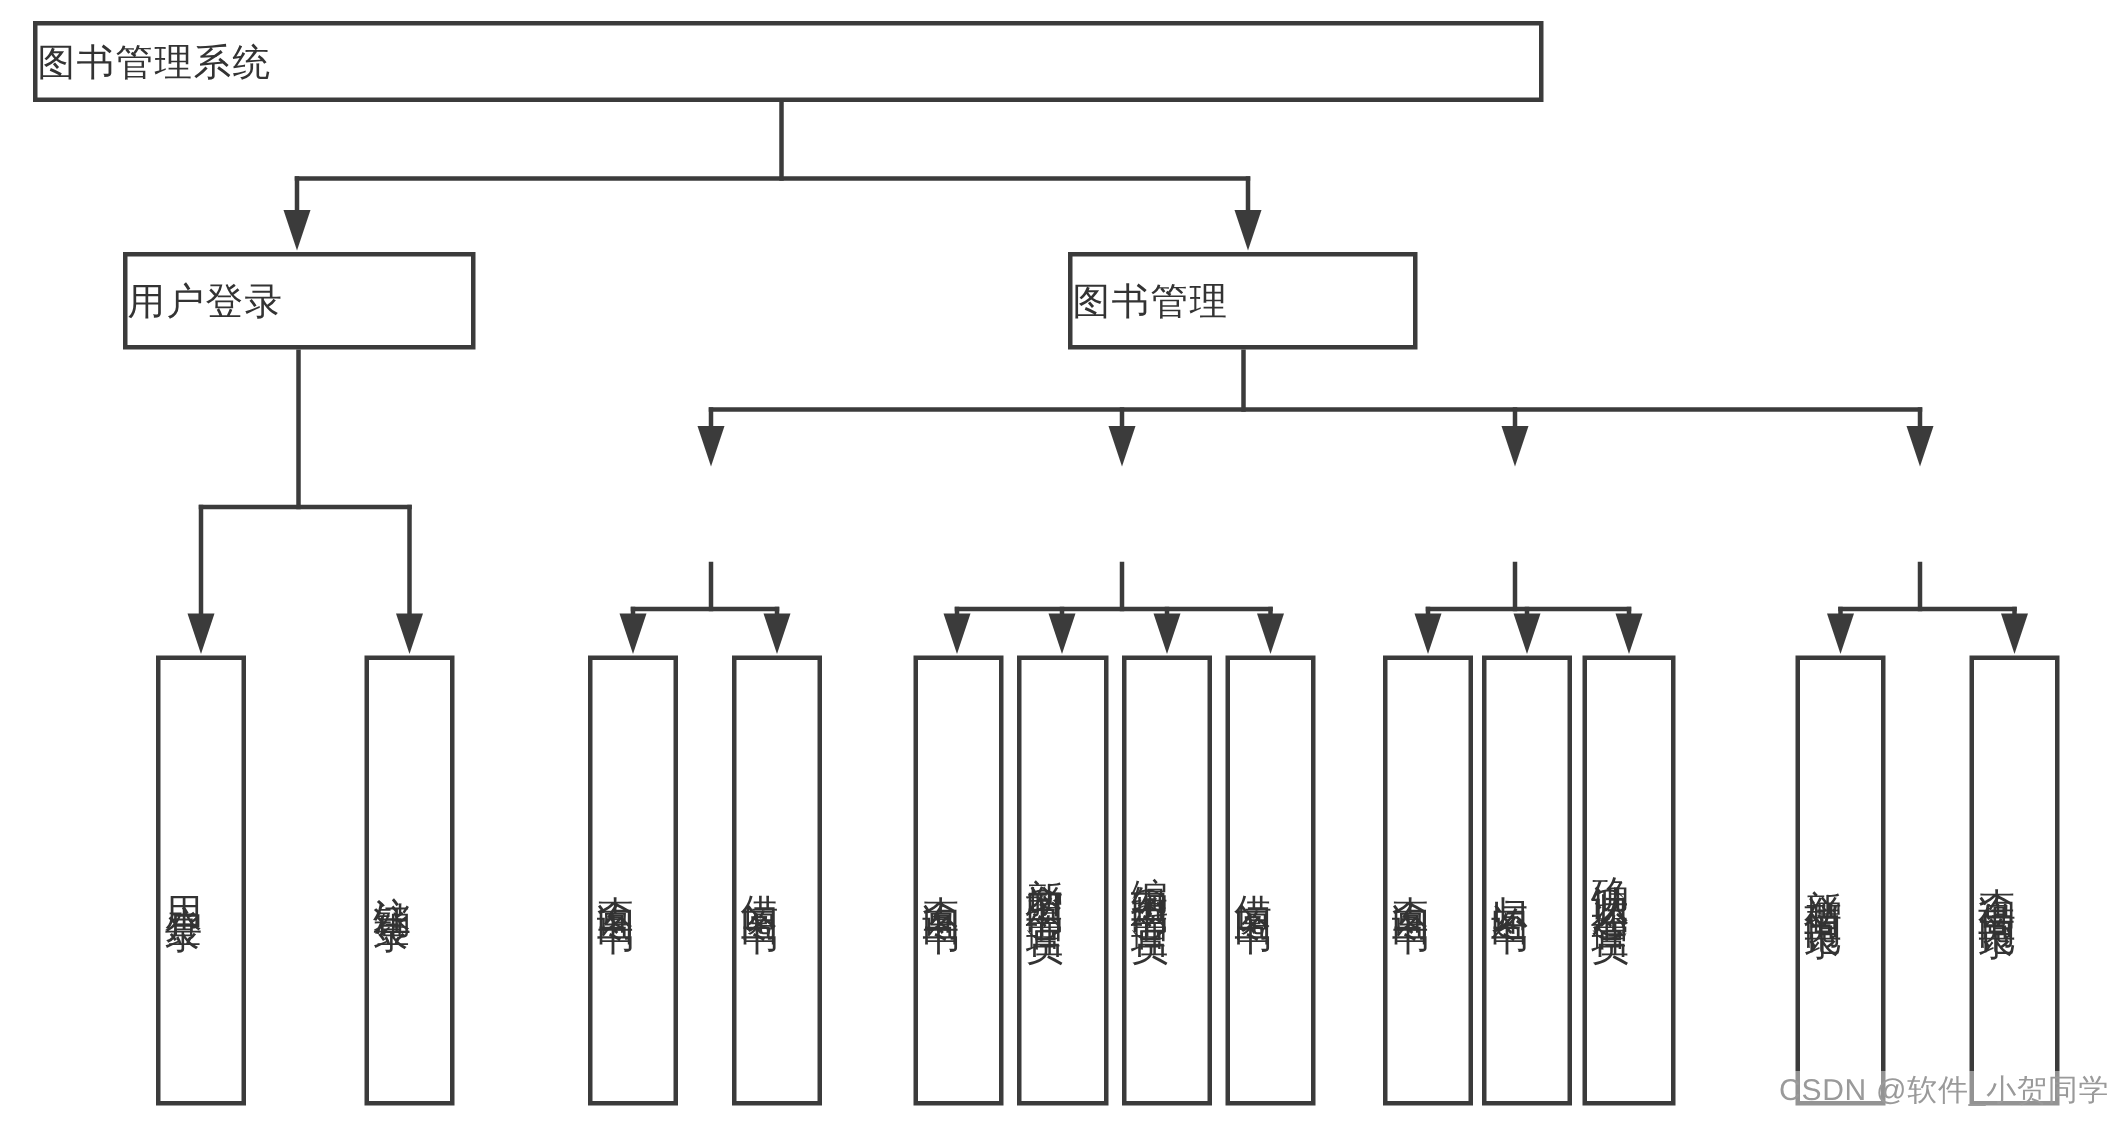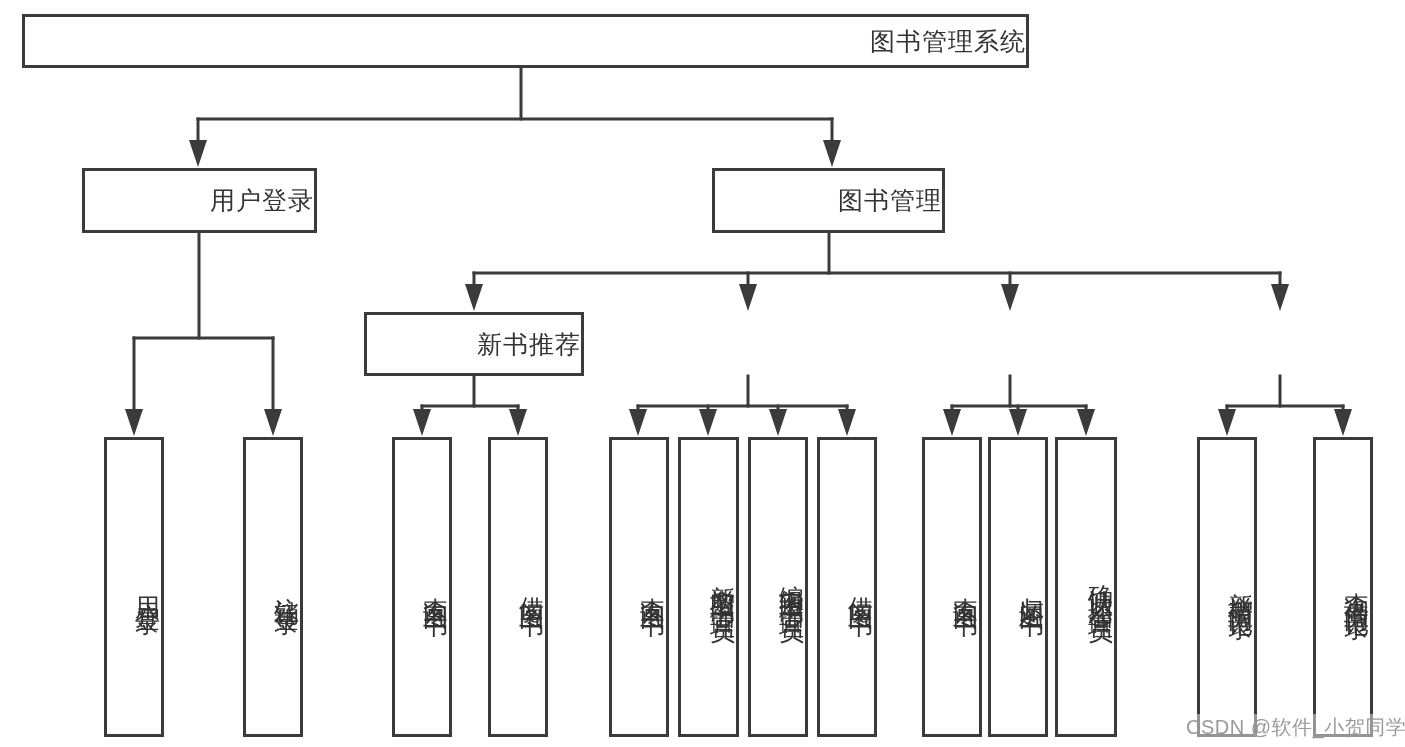--- a/index.html
+++ b/index.html
@@ -11,26 +11,25 @@
     overflow:hidden;
   }
   svg.connectors { position:absolute; left:0; top:0; width:1405px; height:747px; }
   .node {
     position:absolute;
     box-sizing:border-box;
     border:3px solid #3b3b3b;
     background:#ffffff;
     display:flex;
     align-items:center;
-    justify-content:flex-end;
+    justify-content:flex-start;
     color:#333333;
     font-size:25px;
     letter-spacing:1px;
     z-index:2;
-    font-family:Liberation Serif, serif;
   }
   .node .lbl { white-space:nowrap; }
   .node.v .lbl {
     writing-mode:vertical-rl;
     text-orientation:mixed;
     letter-spacing:5px;
     line-height:1.15;
     white-space:nowrap;
   }
   .watermark {
@@ -117,23 +116,20 @@
     <span class="lbl">图书管理系统</span>
   </div>
 
   <div class="node" style="left:82px;top:168px;width:235px;height:65px">
     <span class="lbl">用户登录</span>
   </div>
   <div class="node" style="left:712px;top:168px;width:233px;height:65px">
     <span class="lbl">图书管理</span>
   </div>
 
-  <div class="node" style="left:364px;top:312px;width:220px;height:64px">
-    <span class="lbl">新书推荐</span>
-  </div>
 
   <div class="node v" style="left:104px;top:437px;width:60px;height:300px">
     <span class="lbl">用户登录</span>
   </div>
   <div class="node v" style="left:243px;top:437px;width:60px;height:300px">
     <span class="lbl">注销登录</span>
   </div>
 
   <div class="node v" style="left:392px;top:437px;width:60px;height:300px">
     <span class="lbl">查询图书</span>

